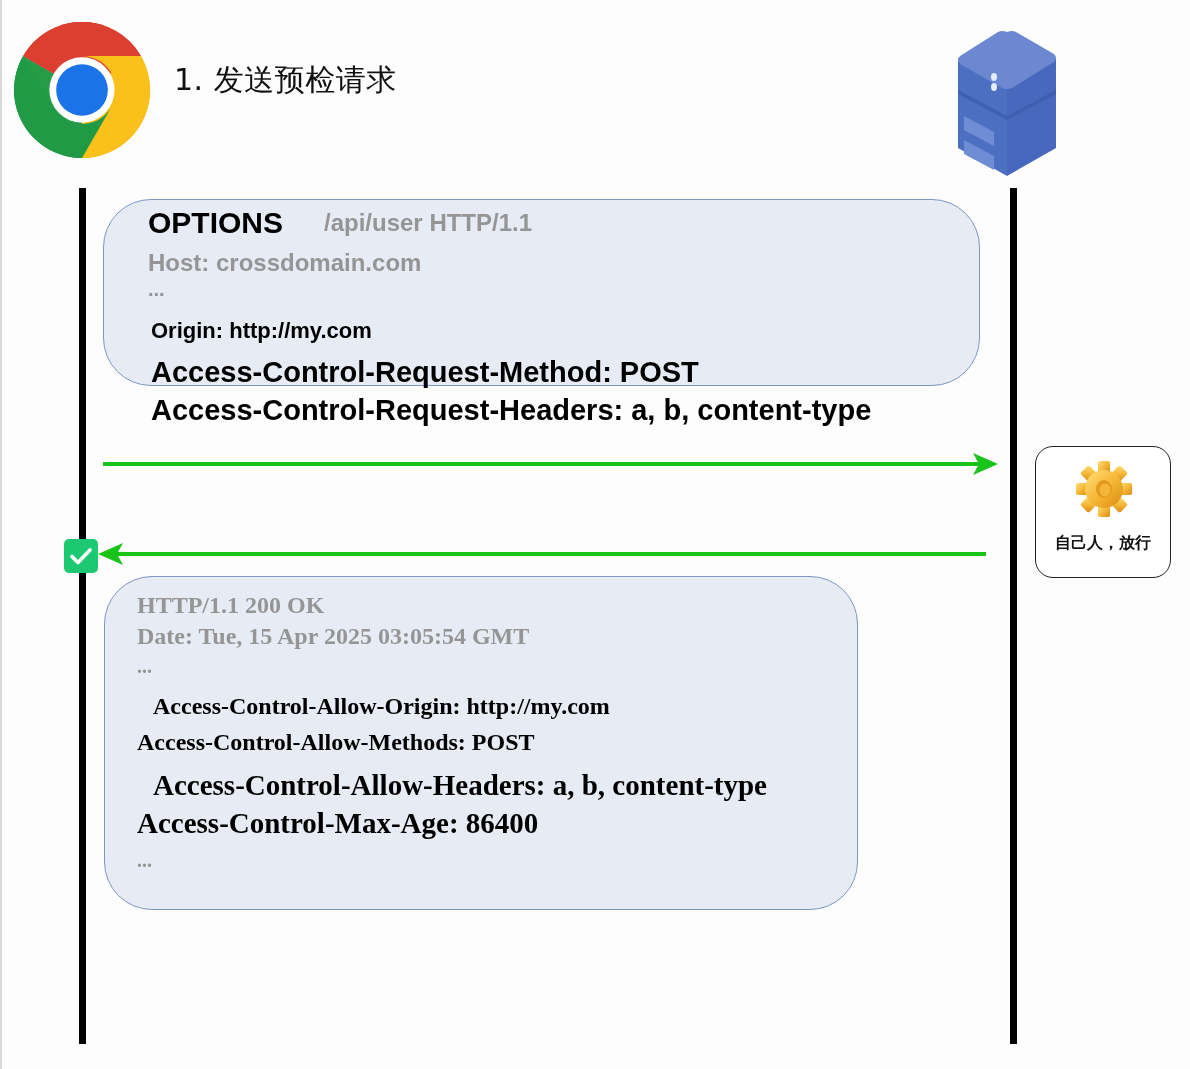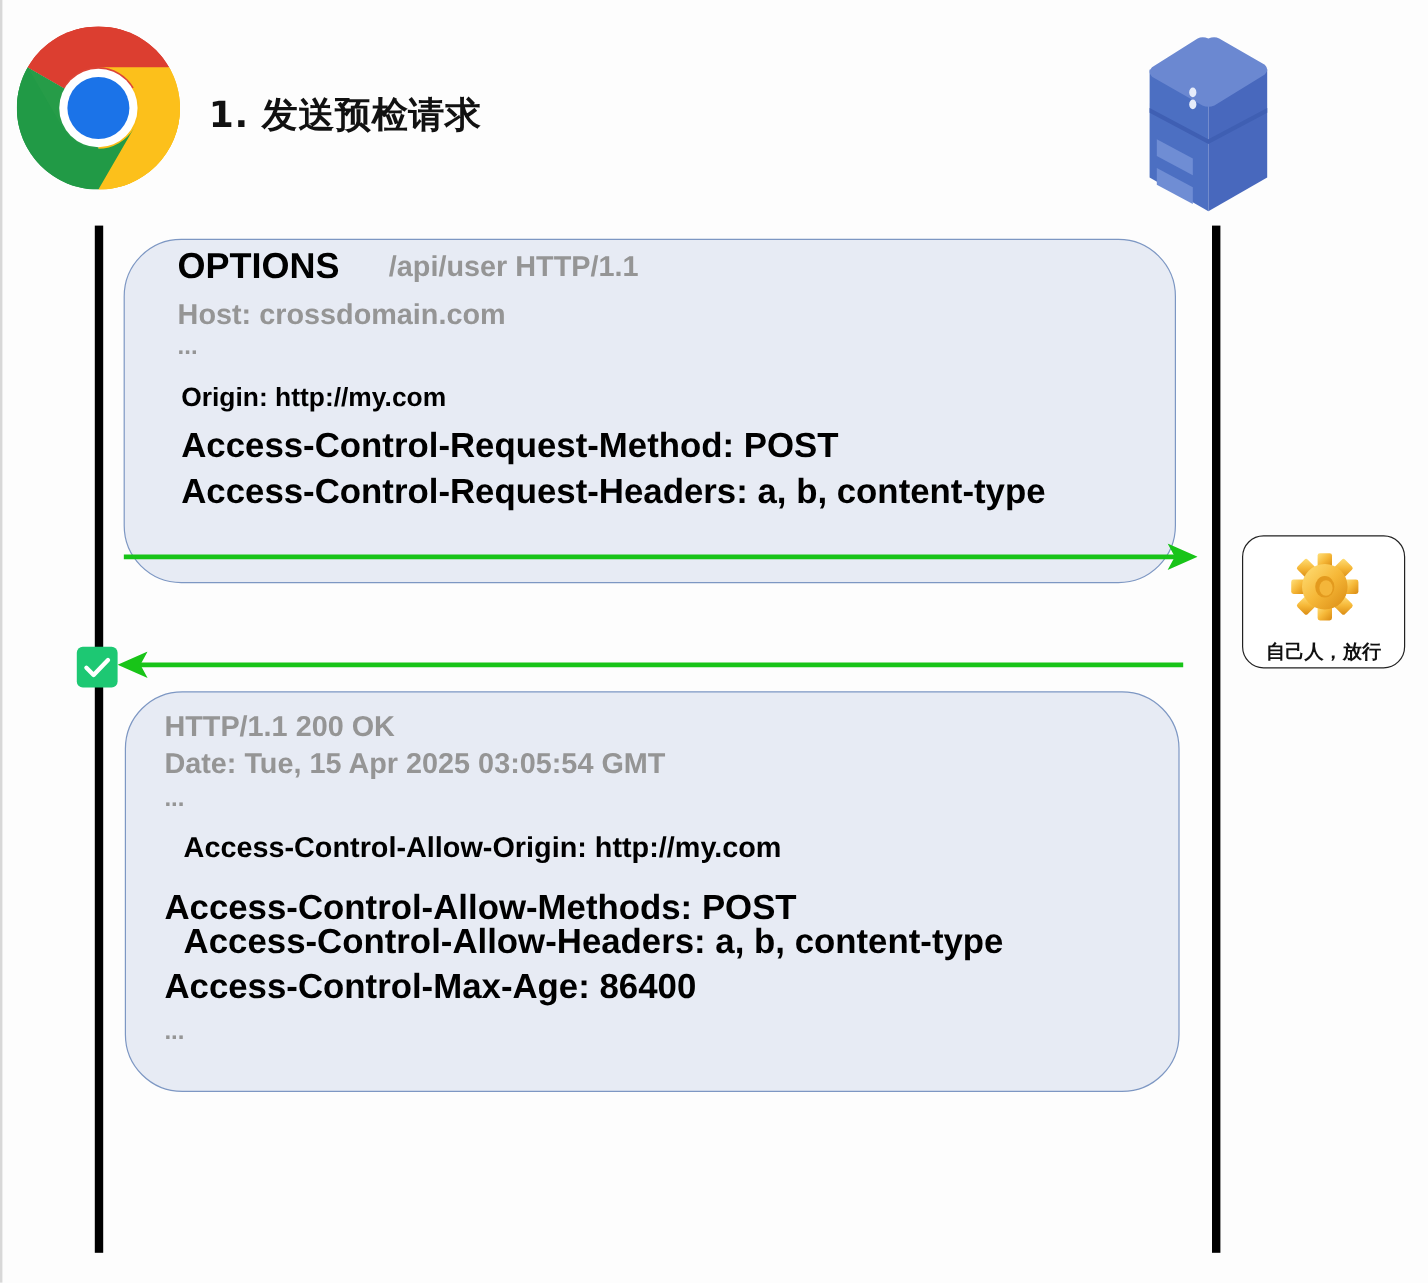--- a/index.html
+++ b/index.html
@@ -5,52 +5,52 @@
   html, body { margin: 0; padding: 0; }
   body {
     width: 1190px; height: 1069px; position: relative; overflow: hidden;
     background: #fdfdfd;
     font-family: "Liberation Sans", "DejaVu Sans", sans-serif;
   }
   .abs { position: absolute; }
   .left-edge { left: 0; top: 0; width: 2px; height: 1069px; background: #d8d8d8; }
 
   .chrome-logo { left: 14px; top: 22px; width: 136px; height: 136px; }
-  .step-title { left: 174px; top: 76px; font-size: 30px; font-weight: bold; color: #111; letter-spacing: 0.5px; font-family: "DejaVu Sans", sans-serif; }
+  .step-title { left: 174px; top: 60px; font-size: 30px; font-weight: normal; color: #111; letter-spacing: 0.5px; font-family: "DejaVu Sans", sans-serif; }
 
   .server-icon { left: 956px; top: 16px; width: 102px; height: 162px; }
 
   .lifeline { width: 7px; background: #000; }
   .lifeline-client { left: 79px; top: 188px; height: 856px; }
   .lifeline-server { left: 1010px; top: 188px; height: 856px; }
 
   .msg-box {
     background: #e7ebf4;
     border: 1.5px solid #7d97c3;
     border-radius: 48px;
     box-sizing: border-box;
   }
-  .request-box { left: 103px; top: 199px; width: 877px; height: 287px; text-decoration: underline; }
-  .response-box { left: 104px; top: 576px; width: 879px; height: 334px; }
+  .request-box { left: 103px; top: 199px; width: 877px; height: 187px; text-decoration: underline; }
+  .response-box { left: 104px; top: 576px; width: 754px; height: 334px; font-family: Liberation Serif, serif; }
 
   .txt { position: absolute; white-space: nowrap; font-weight: bold; }
   .gray { color: #959595; }
   .black { color: #000; }
 
   .arrow { }
   .arrow-request { left: 103px; top: 453px; width: 895px; height: 22px; }
   .arrow-response { left: 98px; top: 543px; width: 890px; height: 22px; }
 
   .check-badge {
     left: 64px; top: 539px; width: 34px; height: 34px;
     background: #1dc873; border-radius: 5px;
   }
 
   .policy-box {
-    left: 1035px; top: 446px; width: 136px; height: 111px;
+    left: 1035px; top: 446px; width: 136px; height: 132px;
     border: 1.5px solid #222; border-radius: 18px; background: #fff; box-sizing: border-box;
   }
   .policy-label {
     position: absolute; left: 0; right: 0; top: 86px; text-align: center;
     font-size: 16px; font-weight: bold; color: #111; font-family: "DejaVu Sans", sans-serif;
   }
   .gear-icon { position: absolute; left: 36px; top: 10px; width: 64px; height: 64px; }
 </style>
 </head>
 <body>
@@ -158,17 +158,17 @@
   <svg width="34" height="34" viewBox="0 0 34 34">
     <polyline points="8,17.5 14,23.5 26,11" fill="none" stroke="#ffffff" stroke-width="3.6" stroke-linecap="round" stroke-linejoin="round"></polyline>
   </svg>
 </div>
 
 <div class="abs msg-box response-box">
   <div class="txt gray" style="left:32px; top:15px; font-size:24px;">HTTP/1.1 200 OK</div>
   <div class="txt gray" style="left:32px; top:46px; font-size:24px;">Date: Tue, 15 Apr 2025 03:05:54 GMT</div>
   <div class="txt gray" style="left:32px; top:78px; font-size:20px;">...</div>
   <div class="txt black" style="left:48px; top:116px; font-size:24px;">Access-Control-Allow-Origin: http://my.com</div>
-  <div class="txt black" style="left:32px; top:164px; font-size:29px;">Access-Control-Allow-Methods: POST</div>
+  <div class="txt black" style="left:32px; top:152px; font-size:24px;">Access-Control-Allow-Methods: POST</div>
   <div class="txt black" style="left:48px; top:192px; font-size:29px;">Access-Control-Allow-Headers: a, b, content-type</div>
   <div class="txt black" style="left:32px; top:230px; font-size:29px;">Access-Control-Max-Age: 86400</div>
   <div class="txt gray" style="left:32px; top:272px; font-size:20px;">...</div>
 </div>
 
 </body></html>

